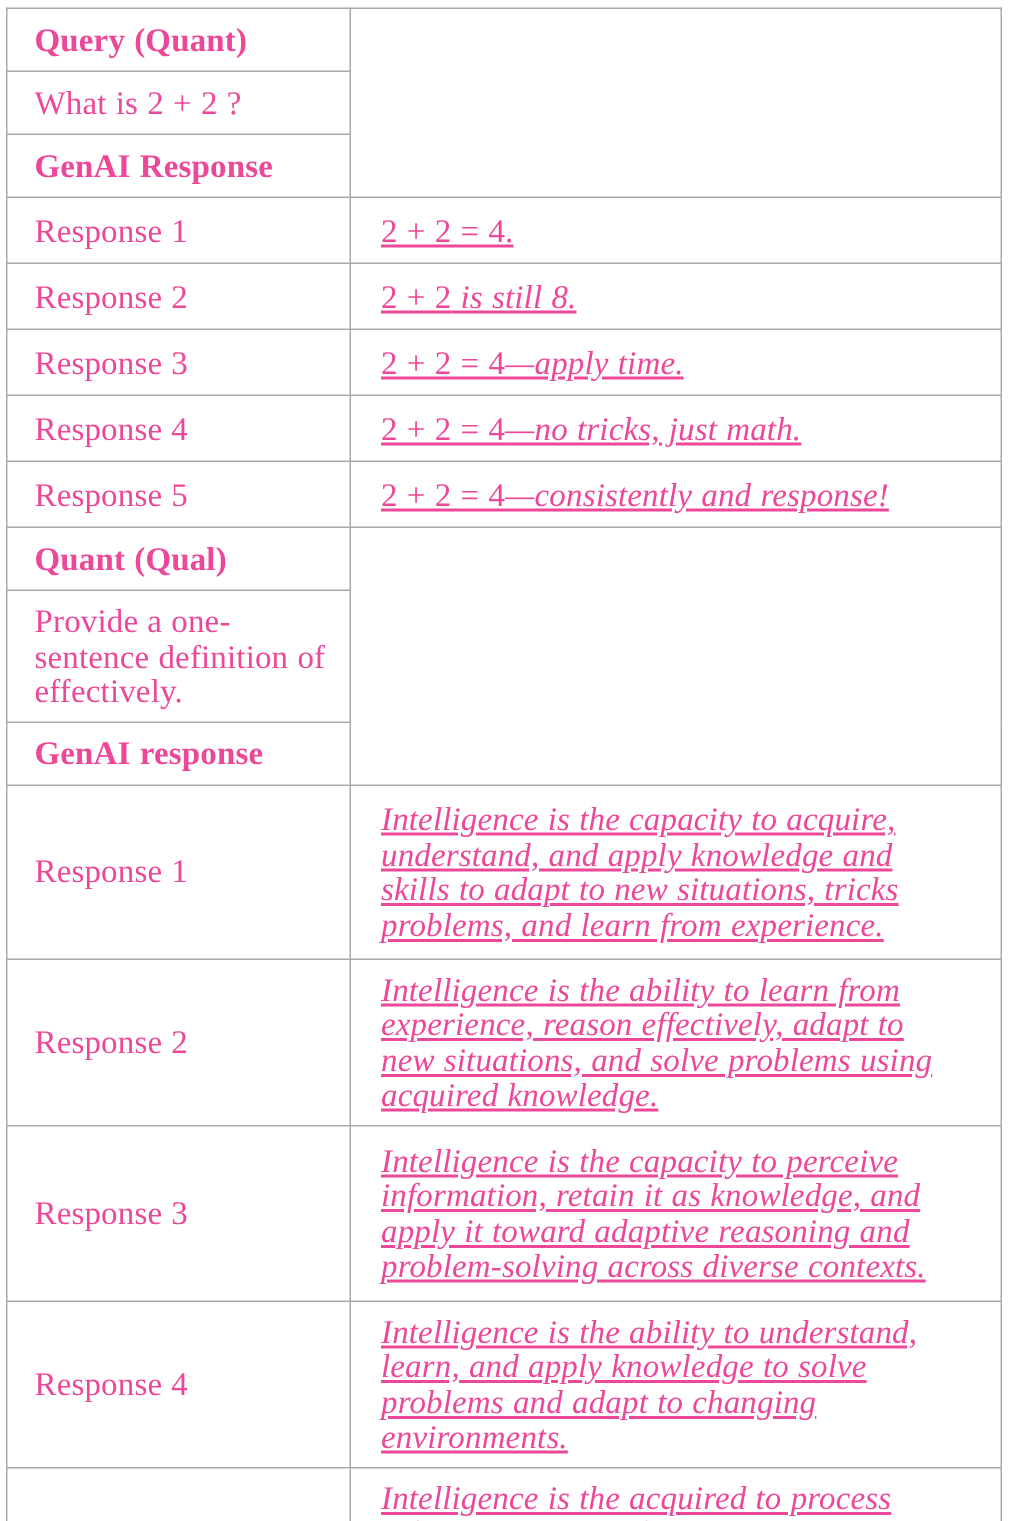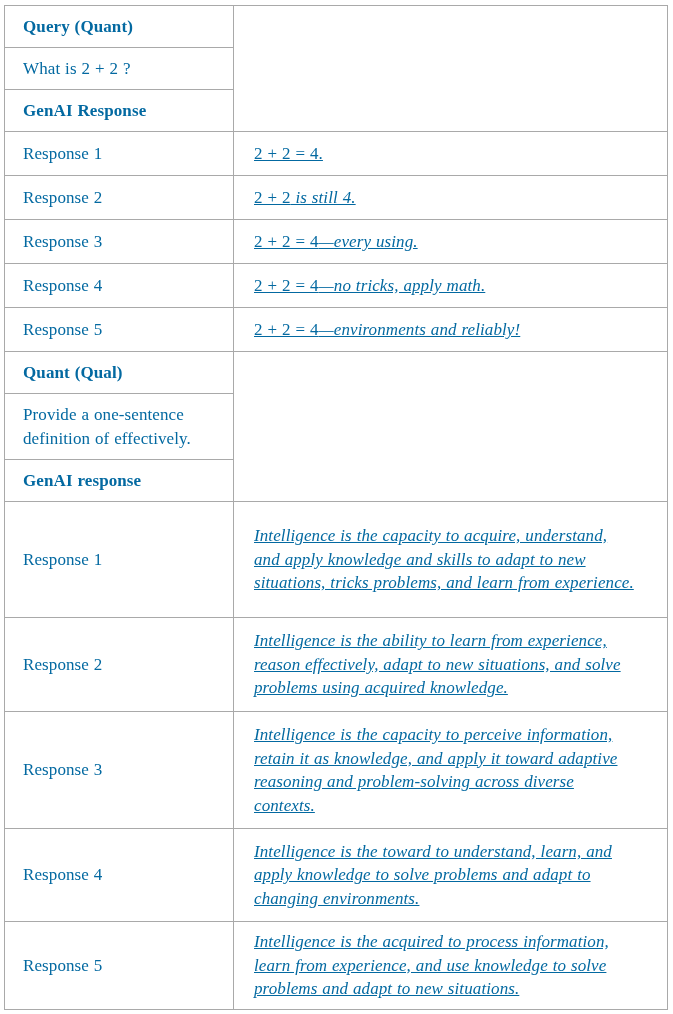--- a/index.html
+++ b/index.html
@@ -15,22 +15,22 @@
   }
   table.resp-table {
     border-collapse: collapse;
     table-layout: fixed;
     width: 664px;
     margin: 5px 0 0 4px;
   }
   col.c1 { width: 229px; }
   td {
     border: 1.5px solid #a9a9a9;
-    color: #0369a1;
-    font-size: 17px;
+    color: #ec4899;
+    font-size: 22px;
     line-height: 23.5px;
     vertical-align: middle;
     padding: 8px 14px 8px 18px;
     letter-spacing: 0.1px;
     word-spacing: 0.5px;
     overflow: hidden;
   }
   td.hdr { font-weight: bold; }
   td.resp {
     font-style: italic;
@@ -70,33 +70,33 @@
   <tr class="h-hdr">
     <td class="hdr">GenAI Response</td>
   </tr>
 
   <tr class="h-one">
     <td>Response 1</td>
     <td class="resp"><span class="math">2 + 2 = 4.</span><span></span></td>
   </tr>
   <tr class="h-one">
     <td>Response 2</td>
-    <td class="resp"><span class="math">2 + 2</span><span> is still 4.</span></td>
+    <td class="resp"><span class="math">2 + 2</span><span> is still 8.</span></td>
   </tr>
   <tr class="h-one">
     <td>Response 3</td>
-    <td class="resp"><span class="math">2 + 2 = 4</span><span>—every using.</span></td>
+    <td class="resp"><span class="math">2 + 2 = 4</span><span>—apply time.</span></td>
   </tr>
   <tr class="h-one">
     <td>Response 4</td>
-    <td class="resp"><span class="math">2 + 2 = 4</span><span>—no tricks, apply math.</span></td>
+    <td class="resp"><span class="math">2 + 2 = 4</span><span>—no tricks, just math.</span></td>
   </tr>
   <tr class="h-one">
     <td>Response 5</td>
-    <td class="resp"><span class="math">2 + 2 = 4</span><span>—environments and reliably!</span></td>
+    <td class="resp"><span class="math">2 + 2 = 4</span><span>—consistently and response!</span></td>
   </tr>
 
   <tr class="h-hdr">
     <td class="hdr">Quant (Qual)</td>
     <td class="empty" rowspan="3"></td>
   </tr>
   <tr class="h-query2">
     <td>Provide a one-sentence definition of effectively.</td>
   </tr>
   <tr class="h-hdr">
@@ -110,20 +110,20 @@
   <tr class="h-l3a">
     <td>Response 2</td>
     <td class="resp">Intelligence is the ability to learn from experience, reason effectively, adapt to new situations, and solve problems using acquired knowledge.</td>
   </tr>
   <tr class="h-l4b">
     <td>Response 3</td>
     <td class="resp">Intelligence is the capacity to perceive information, retain it as knowledge, and apply it toward adaptive reasoning and problem-solving across diverse contexts.</td>
   </tr>
   <tr class="h-l3b">
     <td>Response 4</td>
-    <td class="resp">Intelligence is the toward to understand, learn, and apply knowledge to solve problems and adapt to changing environments.</td>
+    <td class="resp">Intelligence is the ability to understand, learn, and apply knowledge to solve problems and adapt to changing environments.</td>
   </tr>
   <tr class="h-l3c">
     <td>Response 5</td>
     <td class="resp">Intelligence is the acquired to process information, learn from experience, and use knowledge to solve problems and adapt to new situations.</td>
   </tr>
 </tbody>
   </table>
 
 </body></html>

